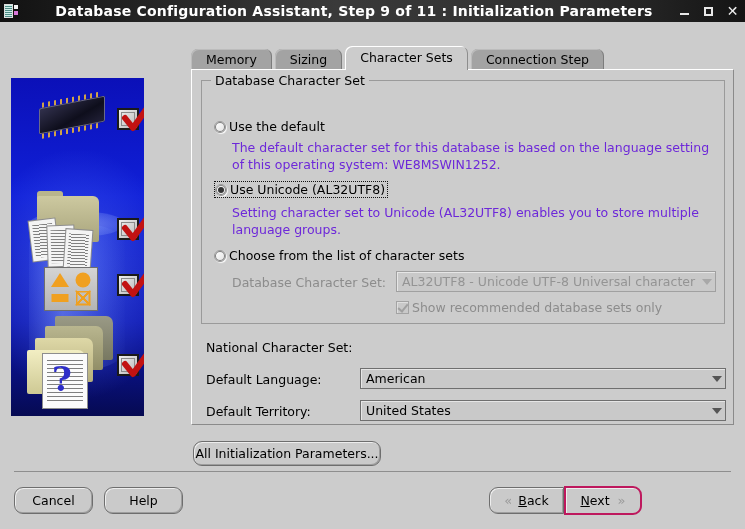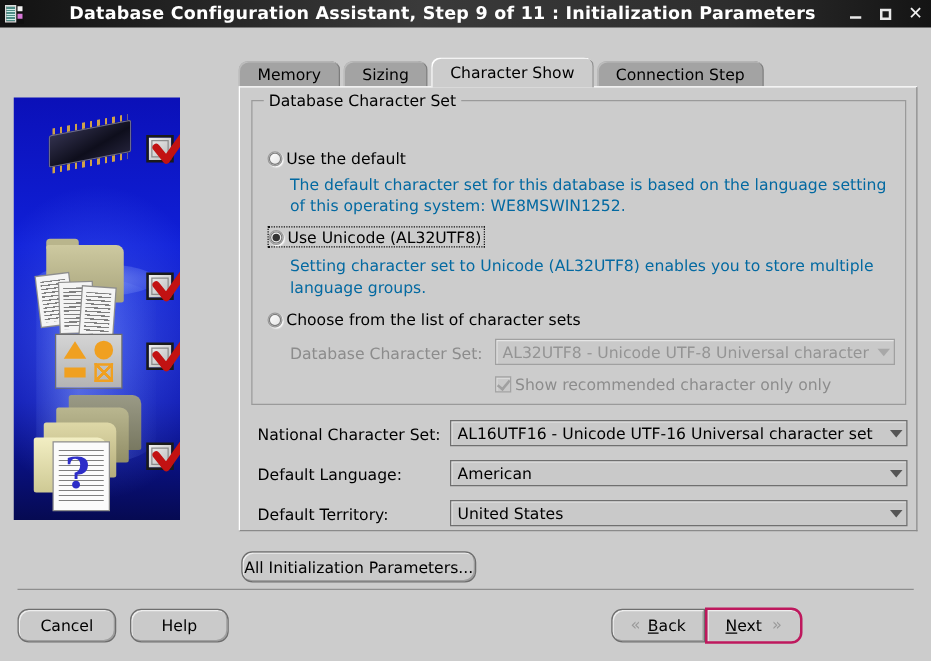--- a/index.html
+++ b/index.html
@@ -277,21 +277,21 @@
     width: 6px; height: 6px; border-radius: 50%; background: #333333;
   }
   .focusbox {
     display: inline-block;
     border: 1px dotted #111;
     padding: 0 2px 0 0;
     line-height: 15px;
   }
   .desc {
     position: absolute;
-    font-size: 12.5px; color: #0369a1; line-height: 17px;
+    font-size: 12.5px; color: #6d28d9; line-height: 17px;
     width: 480px;
   }
 
   .lbl { font-size: 12.5px; color: #000; }
   .lbl.dim { color: #8c8c8c; }
 
   .combo {
     position: absolute;
     height: 21px;
     background: #c9c9c9;
@@ -450,21 +450,21 @@
         <svg width="32" height="30" viewBox="0 0 32 30">
           <path d="M4 16 L12 26 L29 2" stroke="#c21212" stroke-width="6" fill="none" stroke-linecap="round" stroke-linejoin="round"></path>
         </svg>
       </div>
     </div>
   </div>
 
   <div class="tabs">
     <div class="tab">Memory</div>
     <div class="tab">Sizing</div>
-    <div class="tab active">Character Show</div>
+    <div class="tab active">Character Sets</div>
     <div class="tab">Connection Step</div>
   </div>
 
   <div class="panel">
 
     <div class="group">
       <div class="group-title">Database Character Set</div>
 
       <div class="row" style="left:12px; top:38px;">
         <span class="radio"></span><span>Use the default</span>
@@ -482,29 +482,25 @@
 
       <div class="row" style="left:12px; top:167px;">
         <span class="radio"></span><span>Choose from the list of character sets</span>
       </div>
       <div class="combo disabled" style="left:194px; top:190px; width:320px;">
         <span class="val">AL32UTF8 - Unicode UTF-8 Universal character set</span>
         <span class="arrow"></span>
       </div>
 
       <div class="row" style="left:194px; top:219px;">
-        <span class="checkbox on"></span><span class="lbl dim">Show recommended character only only</span>
+        <span class="checkbox on"></span><span class="lbl dim">Show recommended database sets only</span>
       </div>
     </div>
 
     <div class="row lbl" style="left:14px; top:270px;">National Character Set:</div>
-    <div class="combo" style="left:168px; top:266px; width:366px;">
-      <span class="val">AL16UTF16 - Unicode UTF-16 Universal character set</span>
-      <span class="arrow"></span>
-    </div>
 
     <div class="row lbl" style="left:14px; top:302px;">Default Language:</div>
     <div class="combo" style="left:168px; top:298px; width:366px;">
       <span class="val">American</span>
       <span class="arrow"></span>
     </div>
 
     <div class="row lbl" style="left:14px; top:334px;">Default Territory:</div>
     <div class="combo" style="left:168px; top:330px; width:366px;gap:40px;">
       <span class="val">United States</span>

